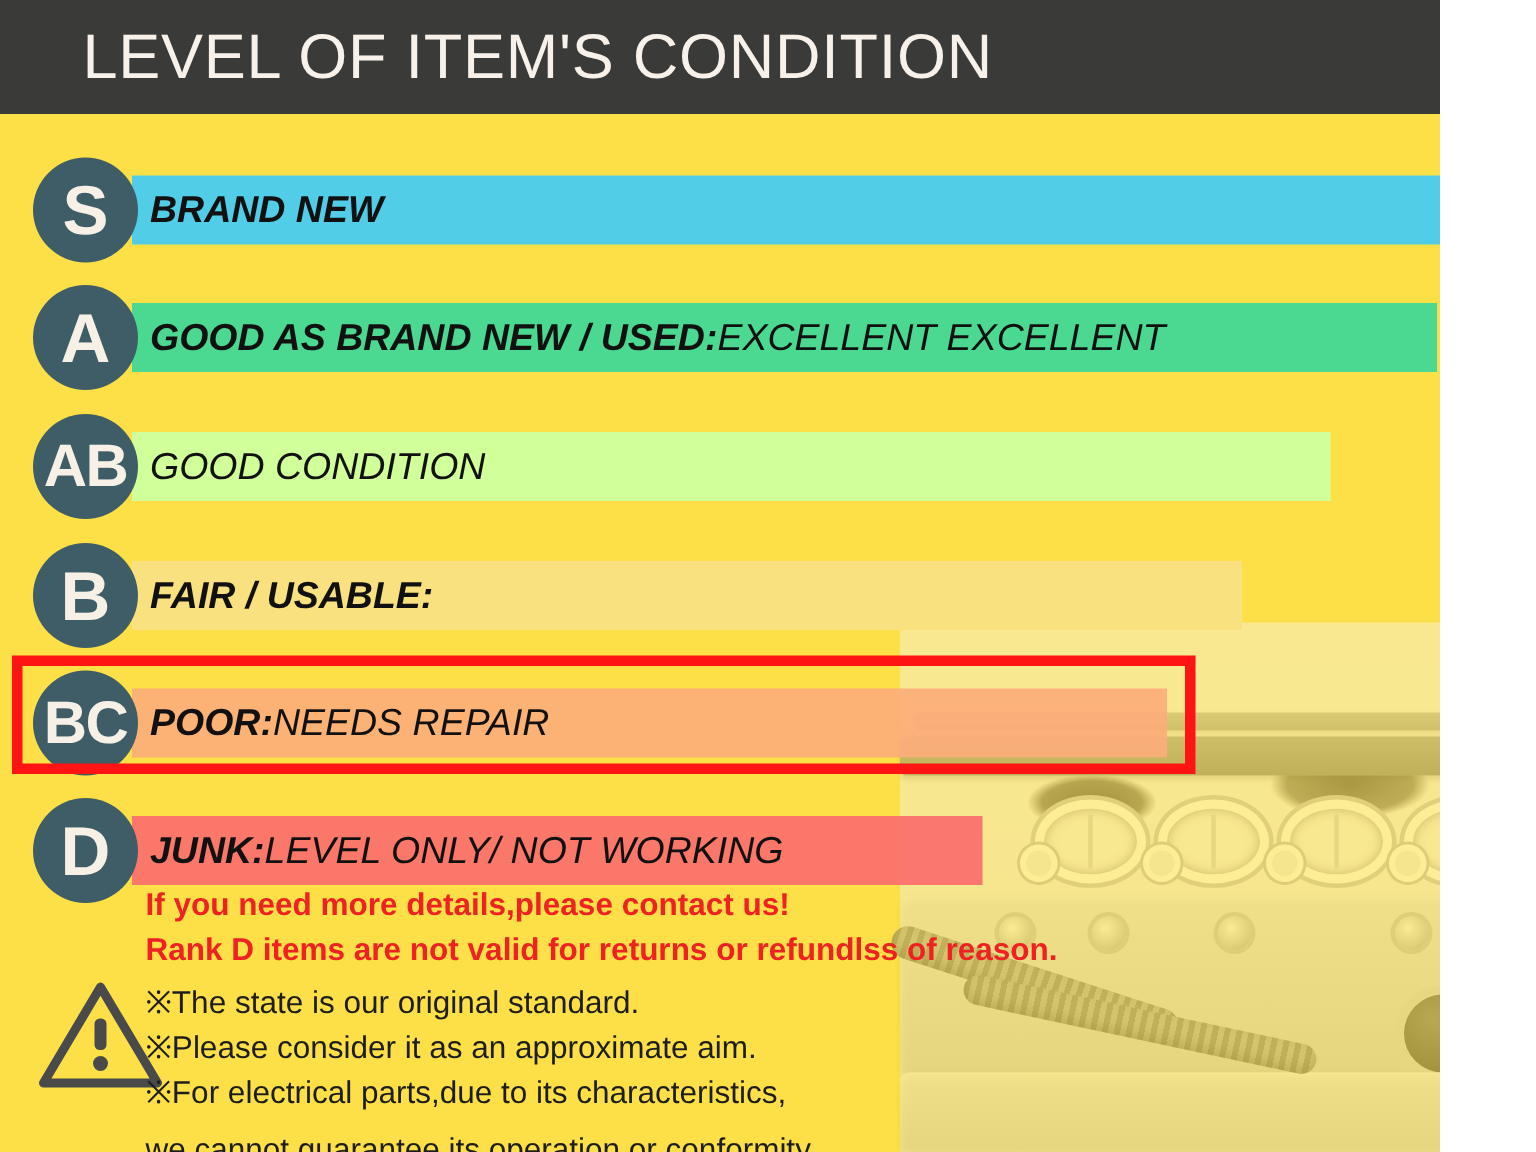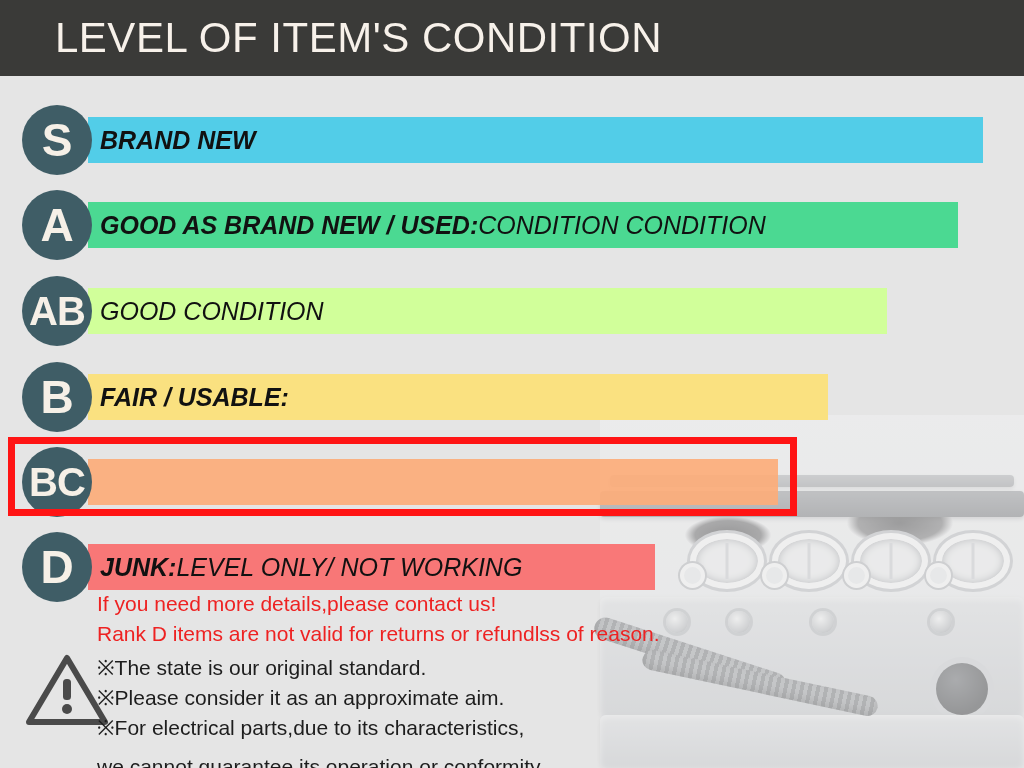--- a/index.html
+++ b/index.html
@@ -5,22 +5,22 @@
   html,body{margin:0;padding:0;}
   body{
     width:1024px;height:768px;overflow:hidden;
     background:#ffffff;
     font-family:"Liberation Sans", sans-serif;
     position:relative;
   }
 
   
   #page{
-    position:relative;width:1024px;height:768px;
-    background:#e5e5e5;overflow:hidden;
+    position:relative;width:916px;height:768px;
+    background:#fde047;overflow:hidden;padding-left:44px;
   }
 
   
   #engine-photo{
     position:absolute;left:600px;top:415px;width:424px;height:353px;
     opacity:.42;
     background:
       radial-gradient(ellipse 60px 26px at 128px 120px, #2e2e30 0%, #5a5a5c 55%, rgba(90,90,92,0) 72%),
       radial-gradient(ellipse 70px 30px at 300px 108px, #3a3a3c 0%, #6a6a6c 60%, rgba(0,0,0,0) 76%),
       linear-gradient(180deg,#f4f5f6 0%,#e9eaec 100%);
@@ -97,21 +97,21 @@
 
   
   #bc-highlight{
     position:absolute;left:8px;top:437px;width:775px;height:65px;
     border:7px solid #ff1414;z-index:5;pointer-events:none;
   }
 
   
   #notes{position:absolute;left:0;top:590px;width:1024px;}
   .note-red{
-    position:absolute;left:97px;font-weight:normal;font-size:21px;color:#ee2222;
+    position:absolute;left:97px;font-weight:bold;font-size:21px;color:#ee2222;
     white-space:nowrap;
   }
   .note-gray{
     position:absolute;left:97px;font-size:21px;color:#1d1d1d;white-space:nowrap;
   }
   #warning-triangle{position:absolute;left:24px;top:62px;width:86px;height:76px;}
 </style>
 </head>
 <body>
 
@@ -157,21 +157,21 @@
           <span class="rest"></span>
         </div>
       </div>
       <div class="rank-row" style="top: 190px; width: 1024px;">
         <div class="rank-bar" style="width: 870px; background: rgb(75, 217, 146); opacity: 1;"></div>
         <div class="rank-badge badge-1" style="background: rgb(63, 93, 102); color: rgb(246, 240, 231);">
           <span>A</span>
         </div>
         <div class="rank-text">
           <span class="lead">GOOD AS BRAND NEW / USED:</span>
-          <span class="rest"> CONDITION CONDITION</span>
+          <span class="rest"> EXCELLENT EXCELLENT</span>
         </div>
       </div>
       <div class="rank-row" style="top: 276px; width: 1024px;">
         <div class="rank-bar" style="width: 799px; background: rgb(209, 255, 154); opacity: 1;"></div>
         <div class="rank-badge badge-2" style="background: rgb(63, 93, 102); color: rgb(246, 240, 231);">
           <span>AB</span>
         </div>
         <div class="rank-text">
           <span class="rest"> GOOD CONDITION</span>
         </div>
@@ -182,20 +182,24 @@
           <span>B</span>
         </div>
         <div class="rank-text">
           <span class="lead">FAIR / USABLE:</span>
         </div>
       </div>
       <div class="rank-row" style="top: 447px; width: 1024px;">
         <div class="rank-bar" style="width: 690px; background: rgb(252, 172, 122); opacity: 0.92;"></div>
         <div class="rank-badge badge-2" style="background: rgb(63, 93, 102); color: rgb(246, 240, 231);">
           <span>BC</span>
+        </div>
+        <div class="rank-text">
+          <span class="lead">POOR:</span>
+          <span class="rest"> NEEDS REPAIR</span>
         </div>
       </div>
       <div class="rank-row" style="top: 532px; width: 1024px;">
         <div class="rank-bar" style="width: 567px; background: rgb(250, 110, 110); opacity: 0.92;"></div>
         <div class="rank-badge badge-1" style="background: rgb(63, 93, 102); color: rgb(246, 240, 231);">
           <span>D</span>
         </div>
         <div class="rank-text">
           <span class="lead">JUNK:</span>
           <span class="rest"> LEVEL ONLY/ NOT WORKING</span>

